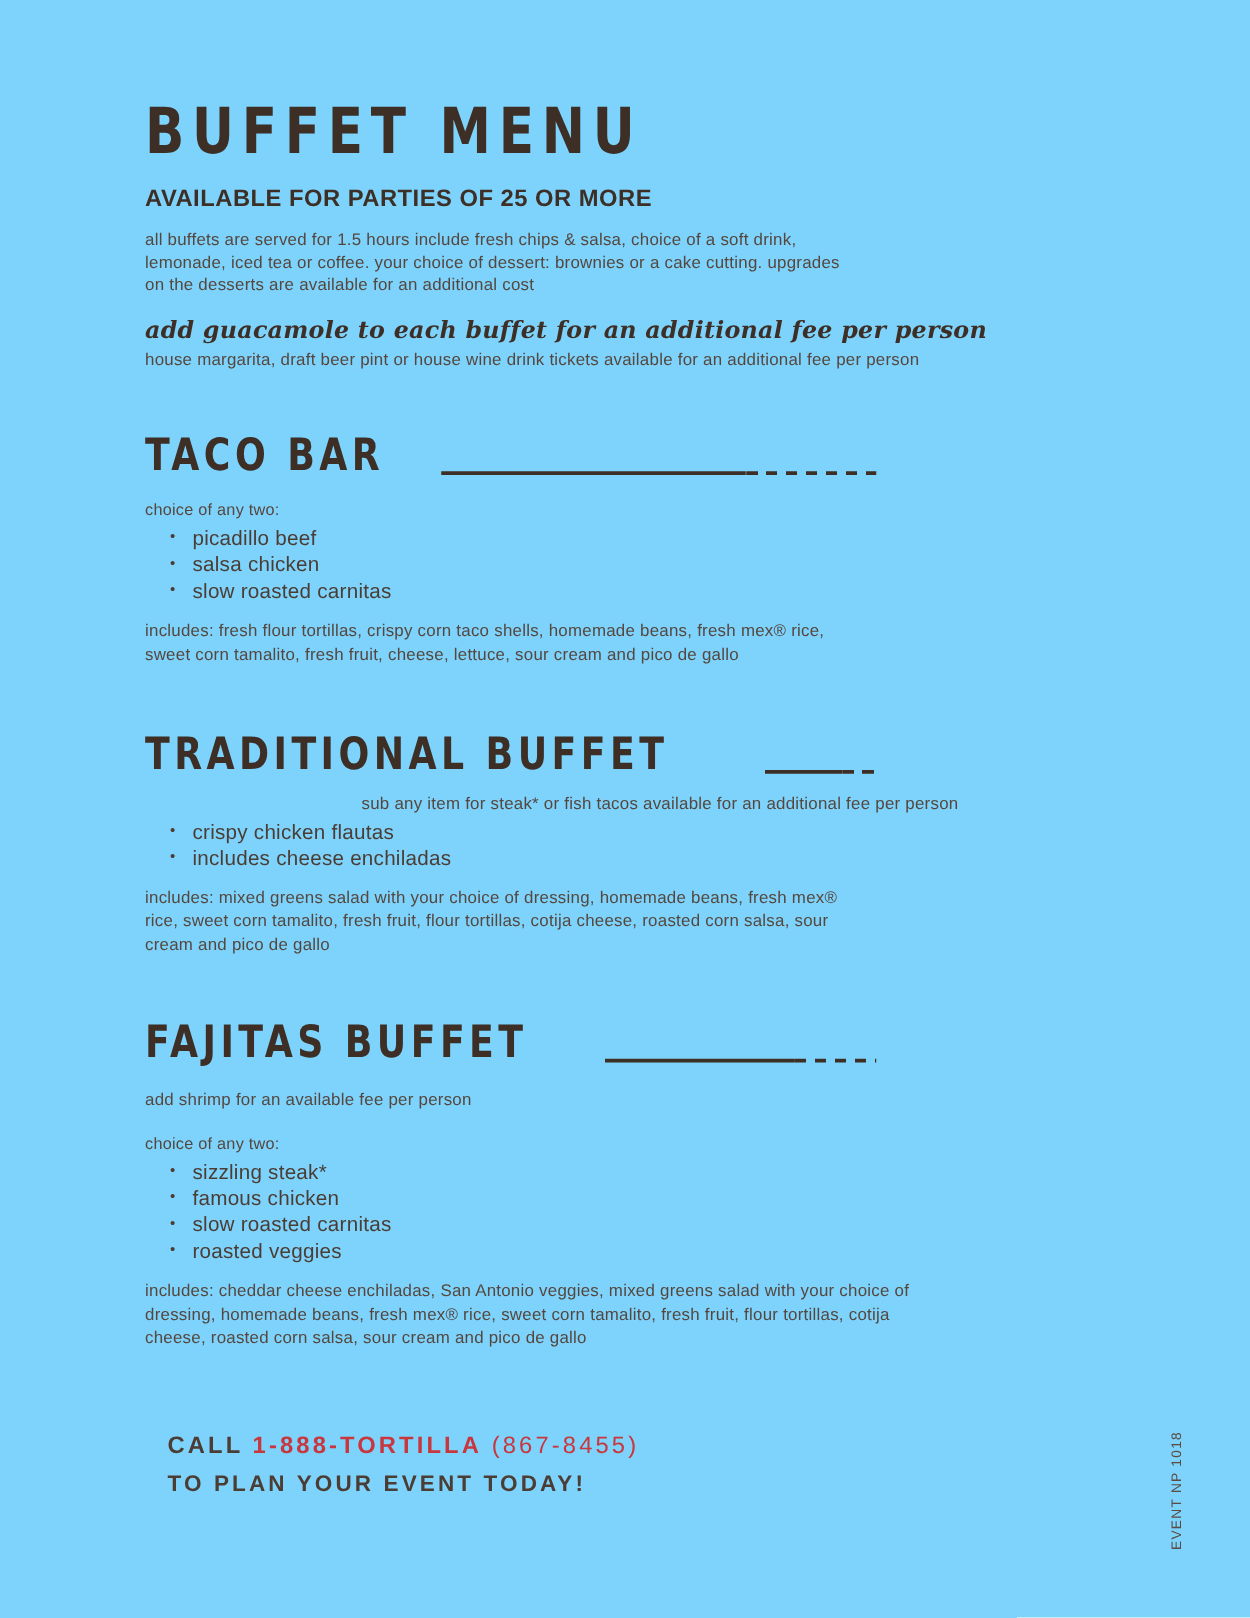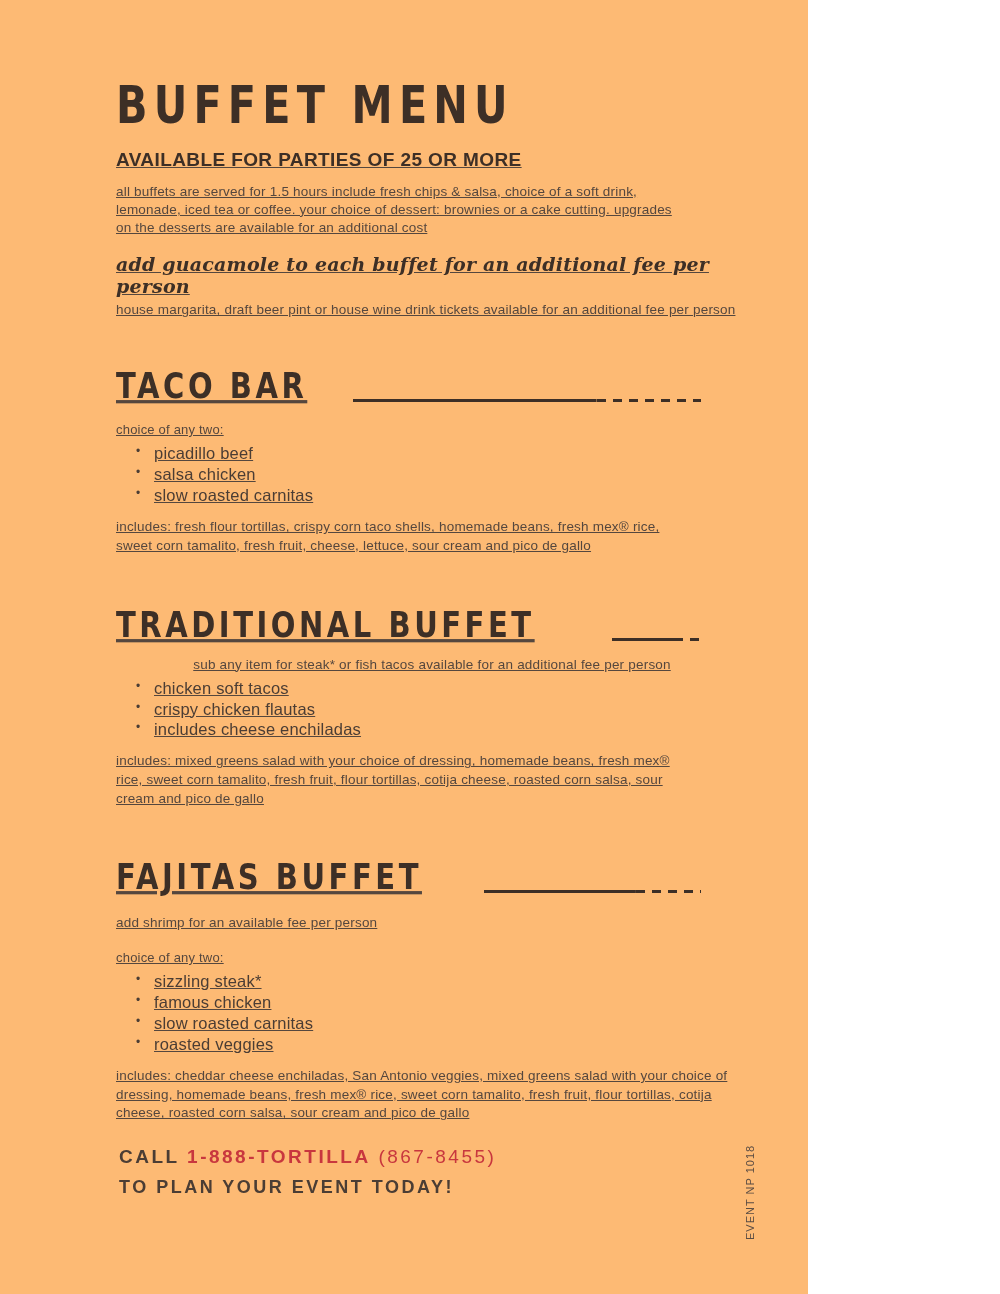--- a/index.html
+++ b/index.html
@@ -1,25 +1,24 @@
 <!DOCTYPE html>
 <html><head>
 <meta charset="utf-8">
 <style>
   html, body { margin: 0; padding: 0; background: #ffffff; }
   .page {
     position: relative;
-    width: 808px;
+    width: 1000px;
     height: 1294px;
-    background: #fdba74;
+    background: #7dd3fc;
     font-family: "Liberation Sans", sans-serif;
     color: #55473e;
     overflow: hidden;
     box-sizing: border-box;
-    text-decoration: underline;
   }
   .content {
     padding: 82px 60px 0 116px;
   }
 
   
   .menu-title {
     font-family: "DejaVu Sans", sans-serif;
     font-weight: 800;
     font-size: 47px;
@@ -125,21 +124,21 @@
     line-height: 1.38;
     letter-spacing: 0.2px;
   }
   .includes.w1 { max-width: 545px; }
   .includes.w2 { max-width: 560px; }
   .includes.w3 { max-width: 618px; }
 
   
   .footer {
     position: absolute;
-    left: 119px;
+    left: 134px;
     top: 1146px;
   }
   .call-line {
     font-size: 19px;
     font-weight: 700;
     letter-spacing: 2.5px;
     color: #4b3d34;
   }
   .call-line .phone-red { color: #c8373e; }
   .call-line .phone-alt { color: #c8373e; font-weight: 400; }
@@ -198,21 +197,20 @@
     </div>
 
     
     <div class="section">
       <div class="section-head">
         <span class="section-heading">TRADITIONAL BUFFET</span>
         <span class="rule"></span>
       </div>
       <div class="pre-note tight" style="font-size:13.5px;">sub any item for steak* or fish tacos available for an additional fee per person</div>
       <ul class="items">
-        <li>chicken soft tacos</li>
         <li>crispy chicken flautas</li>
         <li>includes cheese enchiladas</li>
       </ul>
       <p class="includes w2">includes: mixed greens salad with your choice of dressing, homemade beans, fresh mex® rice, sweet corn tamalito, fresh fruit, flour tortillas, cotija cheese, roasted corn salsa, sour cream and pico de gallo</p>
     </div>
 
     
     <div class="section">
       <div class="section-head">
         <span class="section-heading">FAJITAS BUFFET</span>

